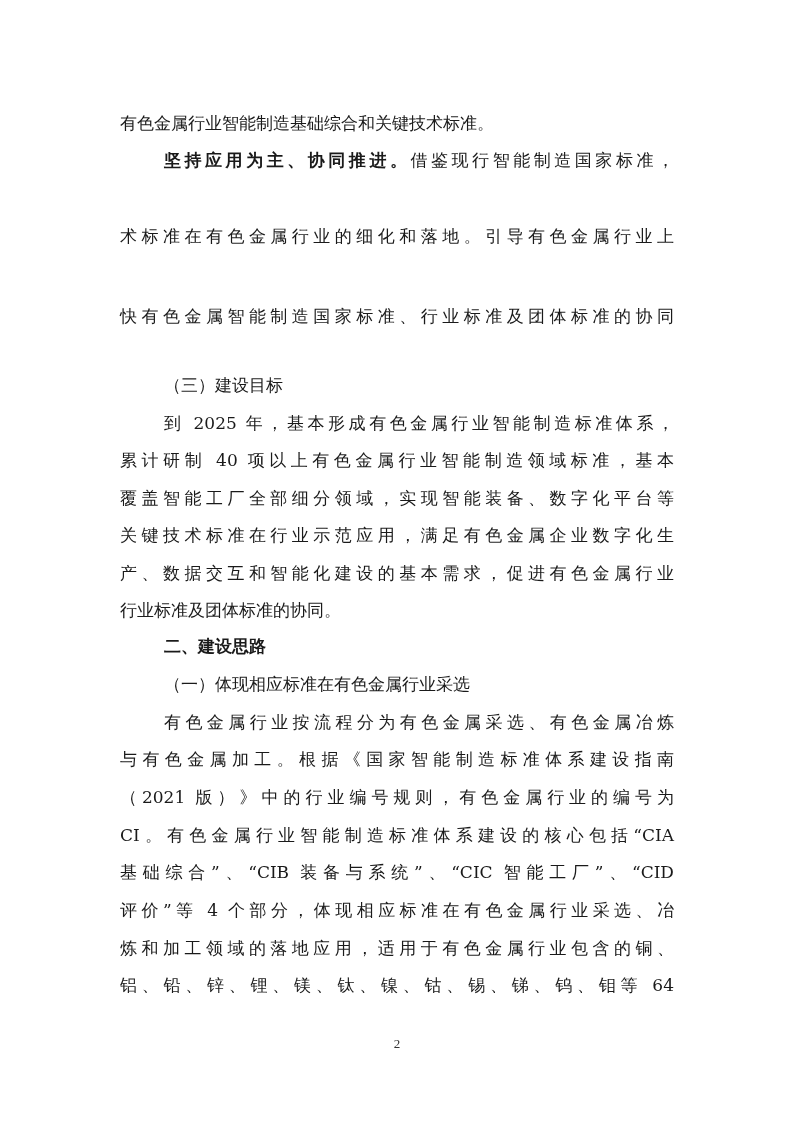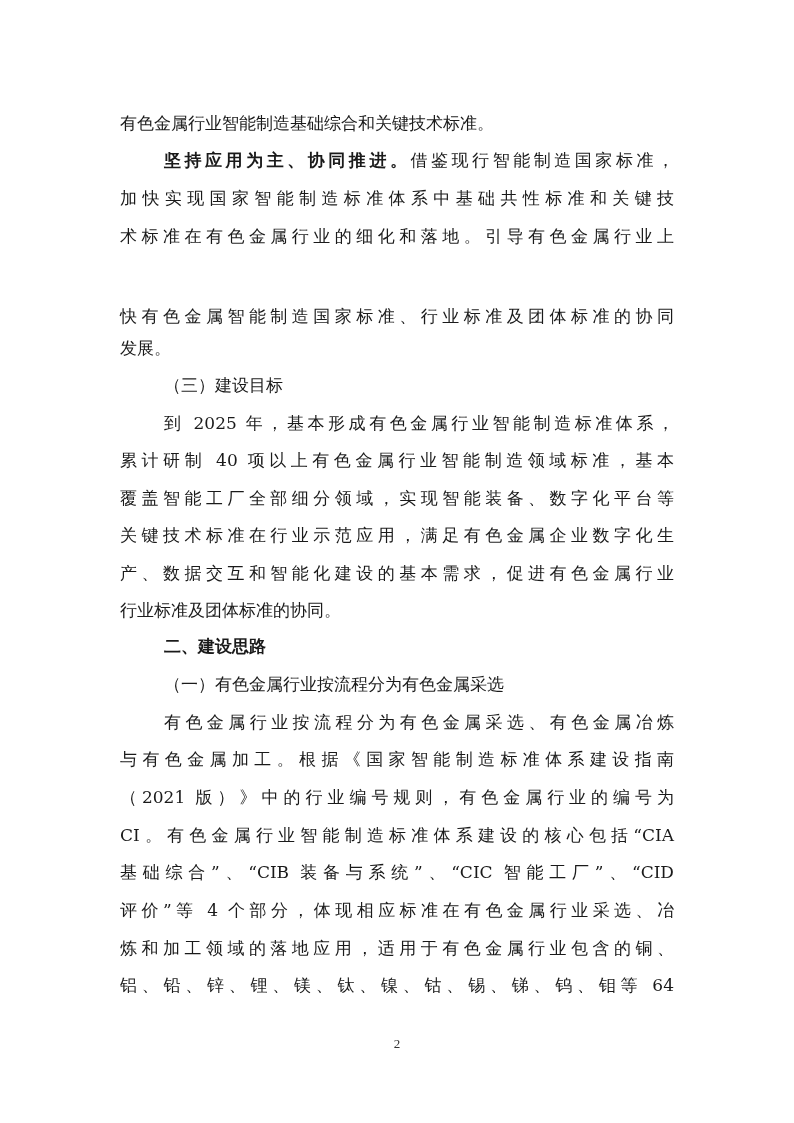--- a/index.html
+++ b/index.html
@@ -17,37 +17,35 @@
         font-size: 13px; font-family: "Liberation Serif", serif; color: #333; }
   .lead-bold { font-family: "DejaVu Sans", "Liberation Sans", sans-serif; font-weight: bold; }
 </style>
 </head>
 <body>
 
 <div class="page">
   <div class="line last" style="top:108px">有色金属行业智能制造基础综合和关键技术标准。</div>
 
   <div class="line indent" style="top:145px"><span class="lead-bold">坚持应用为主、协同推进。</span><span>借鉴现行智能制造国家标准，</span></div>
-  <div class="line" style="top:183px">加快实现国家智能制造标准体系中基础共性标准和关键技</div>
   <div class="line" style="top:221px">术标准在有色金属行业的细化和落地。引导有色金属行业上</div>
   <div class="line" style="top:301px">快有色金属智能制造国家标准、行业标准及团体标准的协同</div>
-  <div class="line last" style="top:333px">发展。</div>
 
   <div class="line sub" style="top:370px">（三）建设目标</div>
 
   <div class="line indent" style="top:408px">到 2025 年，基本形成有色金属行业智能制造标准体系，</div>
   <div class="line" style="top:445px">累计研制 40 项以上有色金属行业智能制造领域标准，基本</div>
   <div class="line" style="top:483px">覆盖智能工厂全部细分领域，实现智能装备、数字化平台等</div>
   <div class="line" style="top:520px">关键技术标准在行业示范应用，满足有色金属企业数字化生</div>
   <div class="line" style="top:558px">产、数据交互和智能化建设的基本需求，促进有色金属行业</div>
   <div class="line last" style="top:595px">行业标准及团体标准的协同。</div>
 
   <div class="line sub bold" style="top:632px">二、建设思路</div>
 
-  <div class="line sub" style="top:669px">（一）有色金属行业按流程分为有色金属采选</div>
+  <div class="line sub" style="top:669px">（一）体现相应标准在有色金属行业采选</div>
 
   <div class="line indent" style="top:707px">有色金属行业按流程分为有色金属采选、有色金属冶炼</div>
   <div class="line" style="top:744px">与有色金属加工。根据《国家智能制造标准体系建设指南</div>
   <div class="line" style="top:782px">（2021 版）》中的行业编号规则，有色金属行业的编号为</div>
   <div class="line" style="top:820px">CI。有色金属行业智能制造标准体系建设的核心包括“CIA</div>
   <div class="line" style="top:857px">基础综合”、“CIB 装备与系统”、“CIC 智能工厂”、“CID</div>
   <div class="line" style="top:895px">评价”等 4 个部分，体现相应标准在有色金属行业采选、冶</div>
   <div class="line" style="top:933px">炼和加工领域的落地应用，适用于有色金属行业包含的铜、</div>
   <div class="line" style="top:970px">铝、铅、锌、锂、镁、钛、镍、钴、锡、锑、钨、钼等 64</div>
 

